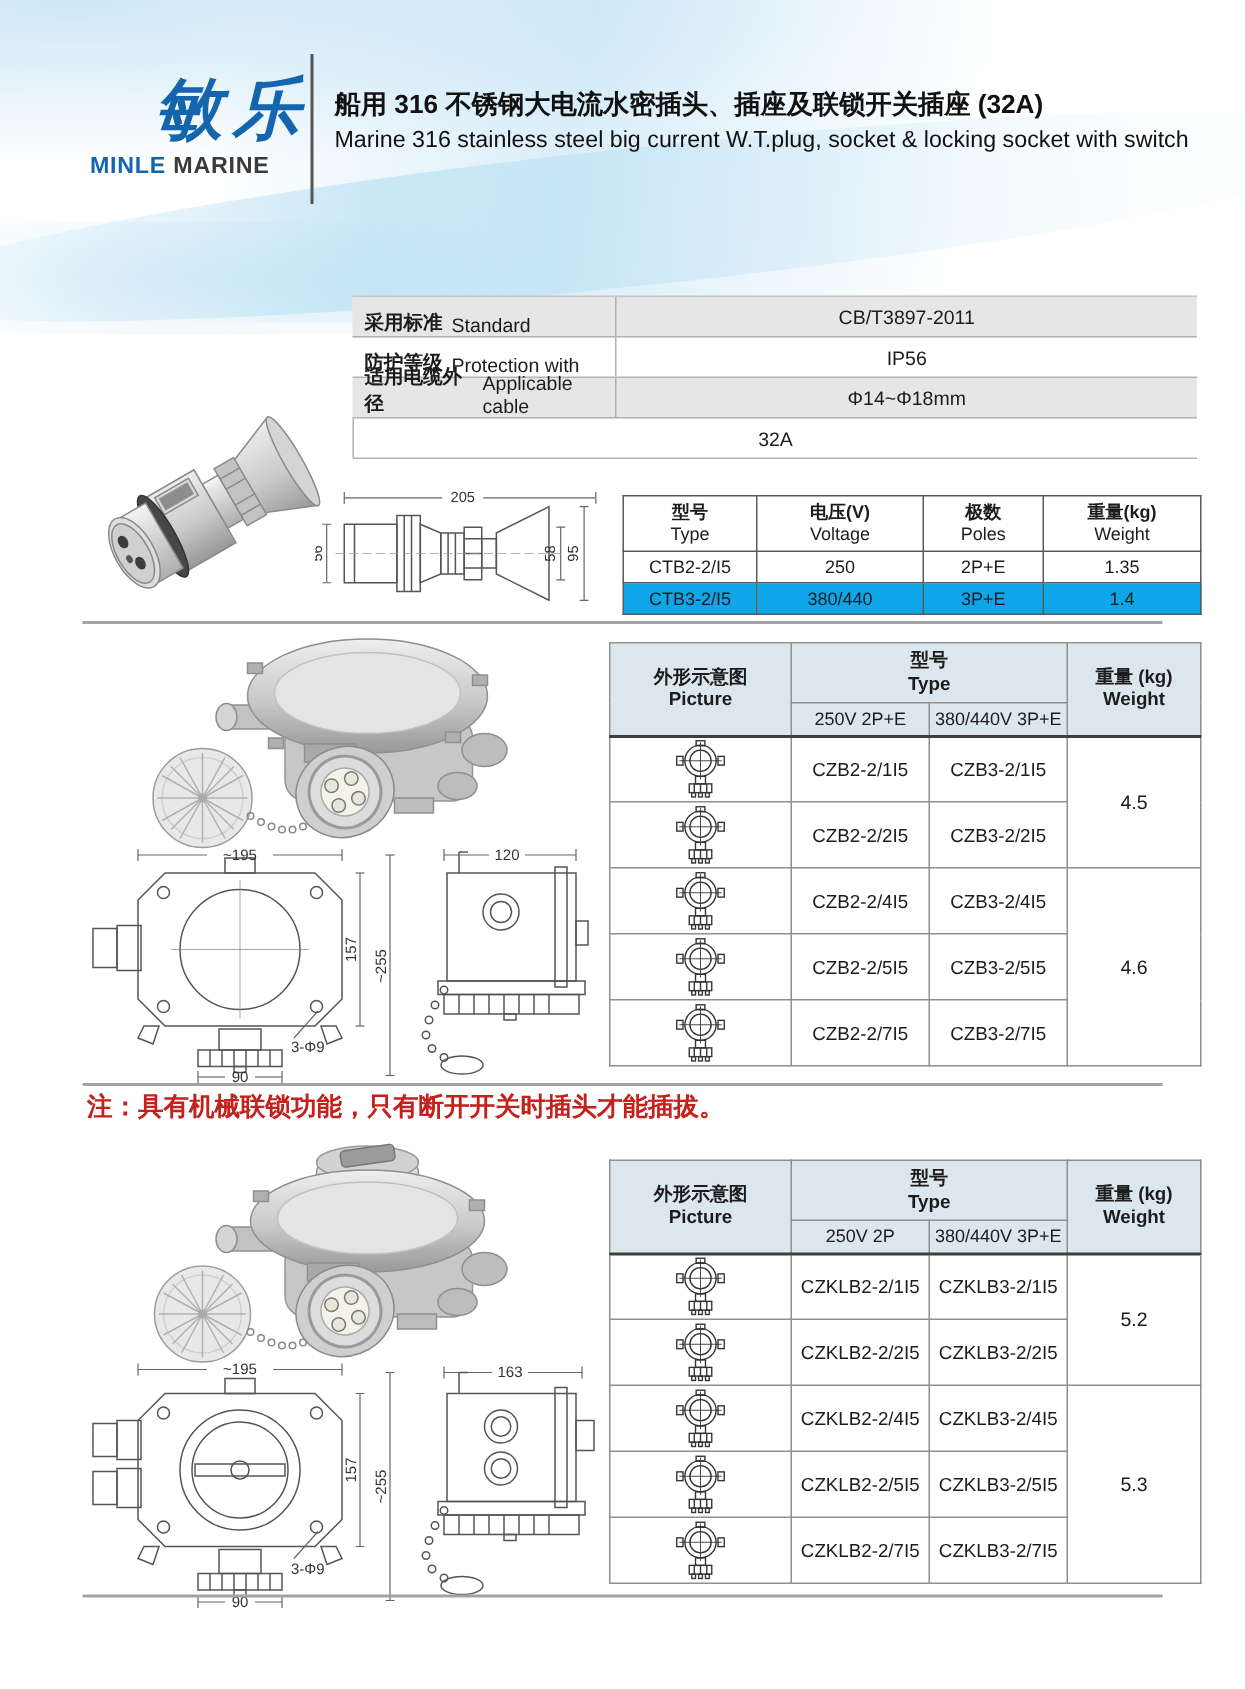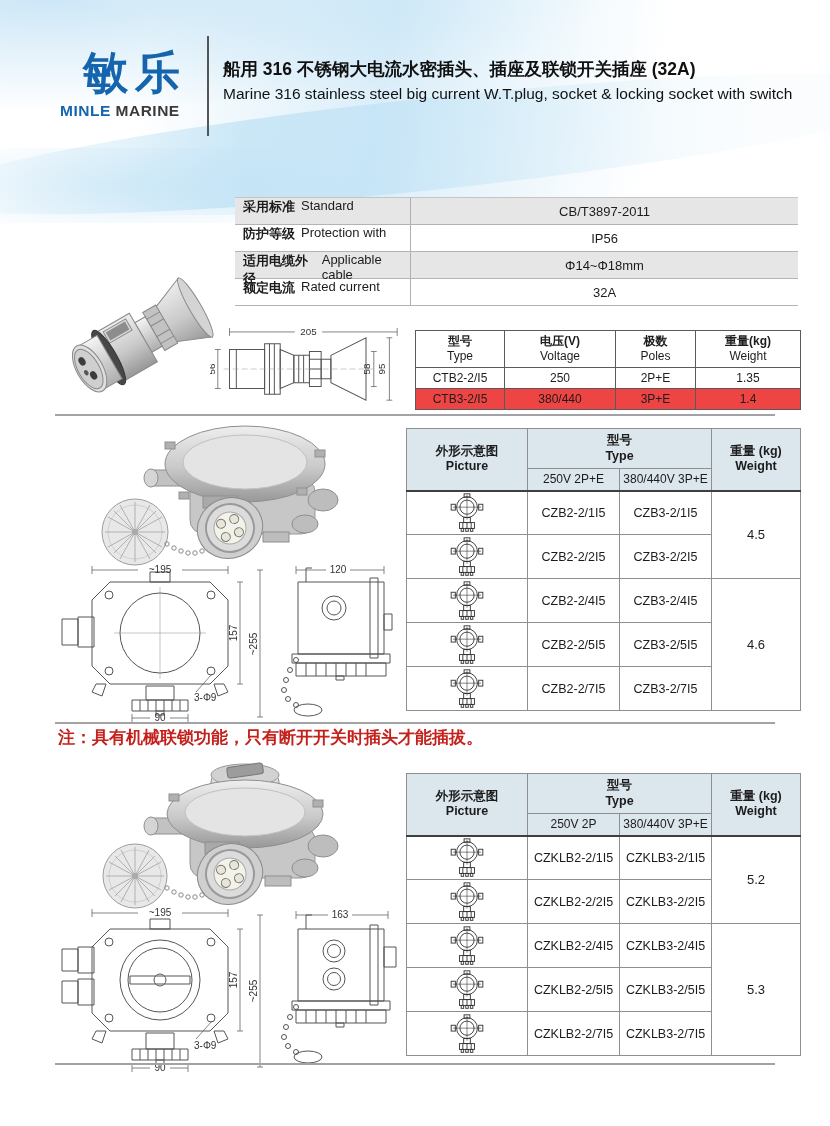--- a/index.html
+++ b/index.html
@@ -12,46 +12,46 @@
     background:
       radial-gradient(120% 95% at 6% 0%, rgba(150,205,238,.48), rgba(255,255,255,0) 55%),
       linear-gradient(100deg, rgba(255,255,255,0) 18%, rgba(158,210,240,.38) 46%, rgba(255,255,255,0) 78%);}
   .wave-b{position:absolute;top:98px;left:-80px;width:1020px;height:92px;border-radius:50%;
     background:linear-gradient(94deg, rgba(160,212,240,0), rgba(160,212,240,.45) 32%, rgba(200,230,246,.08) 82%);
     transform:rotate(-6deg);}
   .wave-c{position:absolute;top:148px;left:0;width:430px;height:75px;
     background:radial-gradient(70% 100% at 30% 50%, rgba(170,216,242,.35), rgba(255,255,255,0) 75%);}
 
   
-  .logo-cn{position:absolute;left:83px;top:50px;width:135px;text-align:left;
-    font-size:45px;font-weight:700;color:#1565ae;letter-spacing:7px;line-height:1;}
+  .logo-cn{position:absolute;left:72px;top:50px;width:135px;text-align:right;
+    font-size:45px;font-weight:700;color:#1565ae;letter-spacing:7px;line-height:1;font-style:italic;}
   .logo-en{position:absolute;left:60px;top:102px;width:160px;
     font-size:15.5px;font-weight:700;letter-spacing:.5px;}
   .logo-en .b{color:#1565ae;}
   .logo-en .g{color:#3a3a3a;font-weight:600;}
   .hdr-divider{position:absolute;left:207px;top:36px;width:2px;height:100px;background:#555;}
   .title-cn{position:absolute;left:223px;top:57px;font-size:17.5px;font-weight:700;color:#111;}
   .title-en{position:absolute;left:223px;top:85px;font-size:15.5px;color:#111;}
 
   
   .specs{position:absolute;left:235px;top:197px;width:563px;font-size:13px;}
   .specs-row{display:flex;height:26px;align-items:stretch;border-bottom:1px solid #b3b3b3;}
   .specs-row:first-child{border-top:1px solid #c5c5c5;}
   .specs-row.odd{background:#e6e6e6;}
-  .specs-label{width:175px;display:flex;align-items:flex-start;padding-left:8px;box-sizing:border-box;}
+  .specs-label{width:175px;display:flex;align-items:flex-end;padding-left:8px;box-sizing:border-box;}
   .specs-label b{font-weight:700;margin-right:6px;}
   .specs-value{flex:1;display:flex;align-items:center;justify-content:center;border-left:1px solid #b0b0b0;}
 
   
   .ctable{position:absolute;left:415px;top:330px;border-collapse:collapse;table-layout:fixed;font-size:12px;}
   .ctable th,.ctable td{border:1px solid #5a5a5a;text-align:center;padding:0;}
   .ctable thead th{height:36px;line-height:1.25;font-weight:700;}
   .ctable thead .en{font-weight:400;}
   .ctable tbody tr{height:21px;}
-  .ctable tbody tr.alt{background:#ef4444;}
+  .ctable tbody tr.alt{background:#0ea5e9;}
 
   
   .ptable{position:absolute;border-collapse:collapse;table-layout:fixed;font-size:12.5px;padding-left:13px;}
   .ptable th,.ptable td{border:1px solid #8f8f8f;text-align:center;padding:0;}
   .ptable thead th{background:#dce6ed;line-height:1.25;}
   .ptable thead{border-bottom:2px solid #3f3f3f;}
   .ptable thead tr.r1{height:40px;}
   .ptable thead tr.r2{height:22px;}
   .ptable thead .cn{font-weight:700;}
   .ptable thead .sub{font-weight:400;font-size:12px;}
@@ -126,24 +126,20 @@
       <div class="specs-value">IP56</div>
     </div>
     <div class="specs-row odd">
       <div class="specs-label">
         <b>适用电缆外径</b>
         <span>Applicable cable</span>
       </div>
       <div class="specs-value">Φ14~Φ18mm</div>
     </div>
     <div class="specs-row">
-      <div class="specs-label">
-        <b>额定电流</b>
-        <span>Rated current</span>
-      </div>
       <div class="specs-value">32A</div>
     </div>
   </div>
 
   <svg class="abs" style="left:52px;top:268px;" width="175" height="142" viewBox="0 0 175 142">
     <defs>
       <linearGradient id="gm1" x1="0" y1="0" x2="0" y2="1">
         <stop offset="0" stop-color="#eeeeee"></stop>
           <stop offset=".55" stop-color="#c9c9c9"></stop>
           <stop offset="1" stop-color="#989898"></stop>

